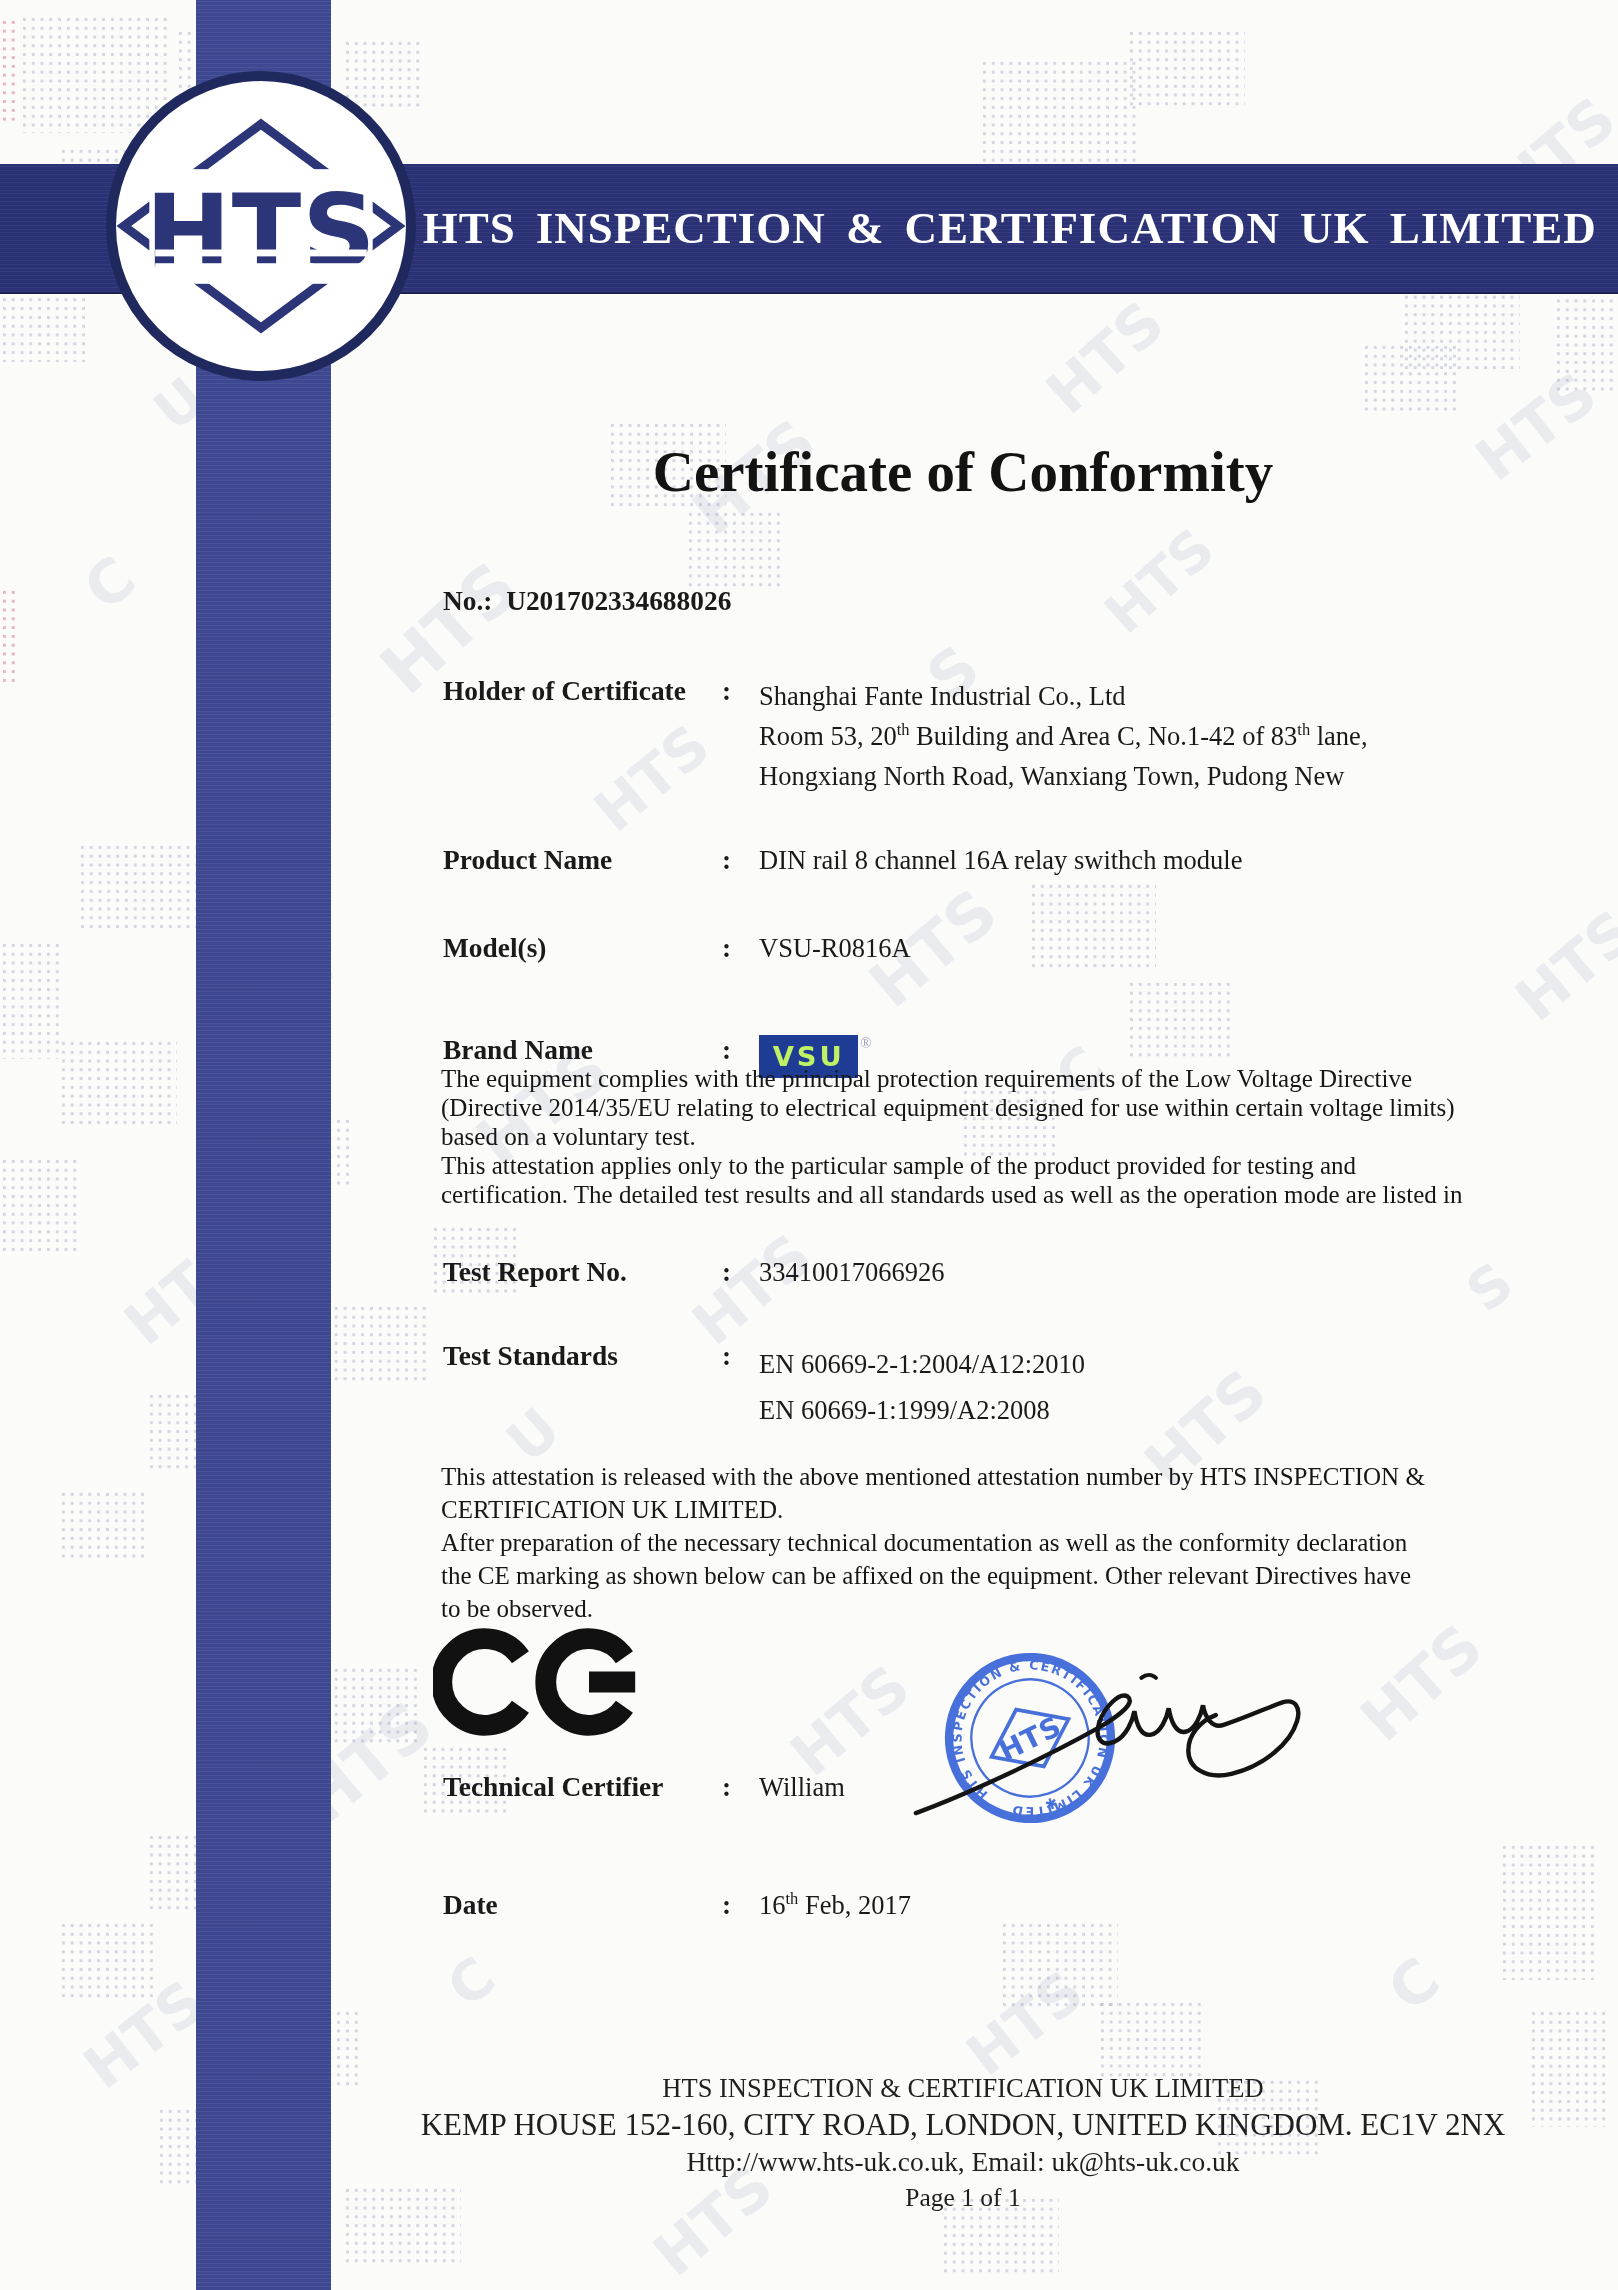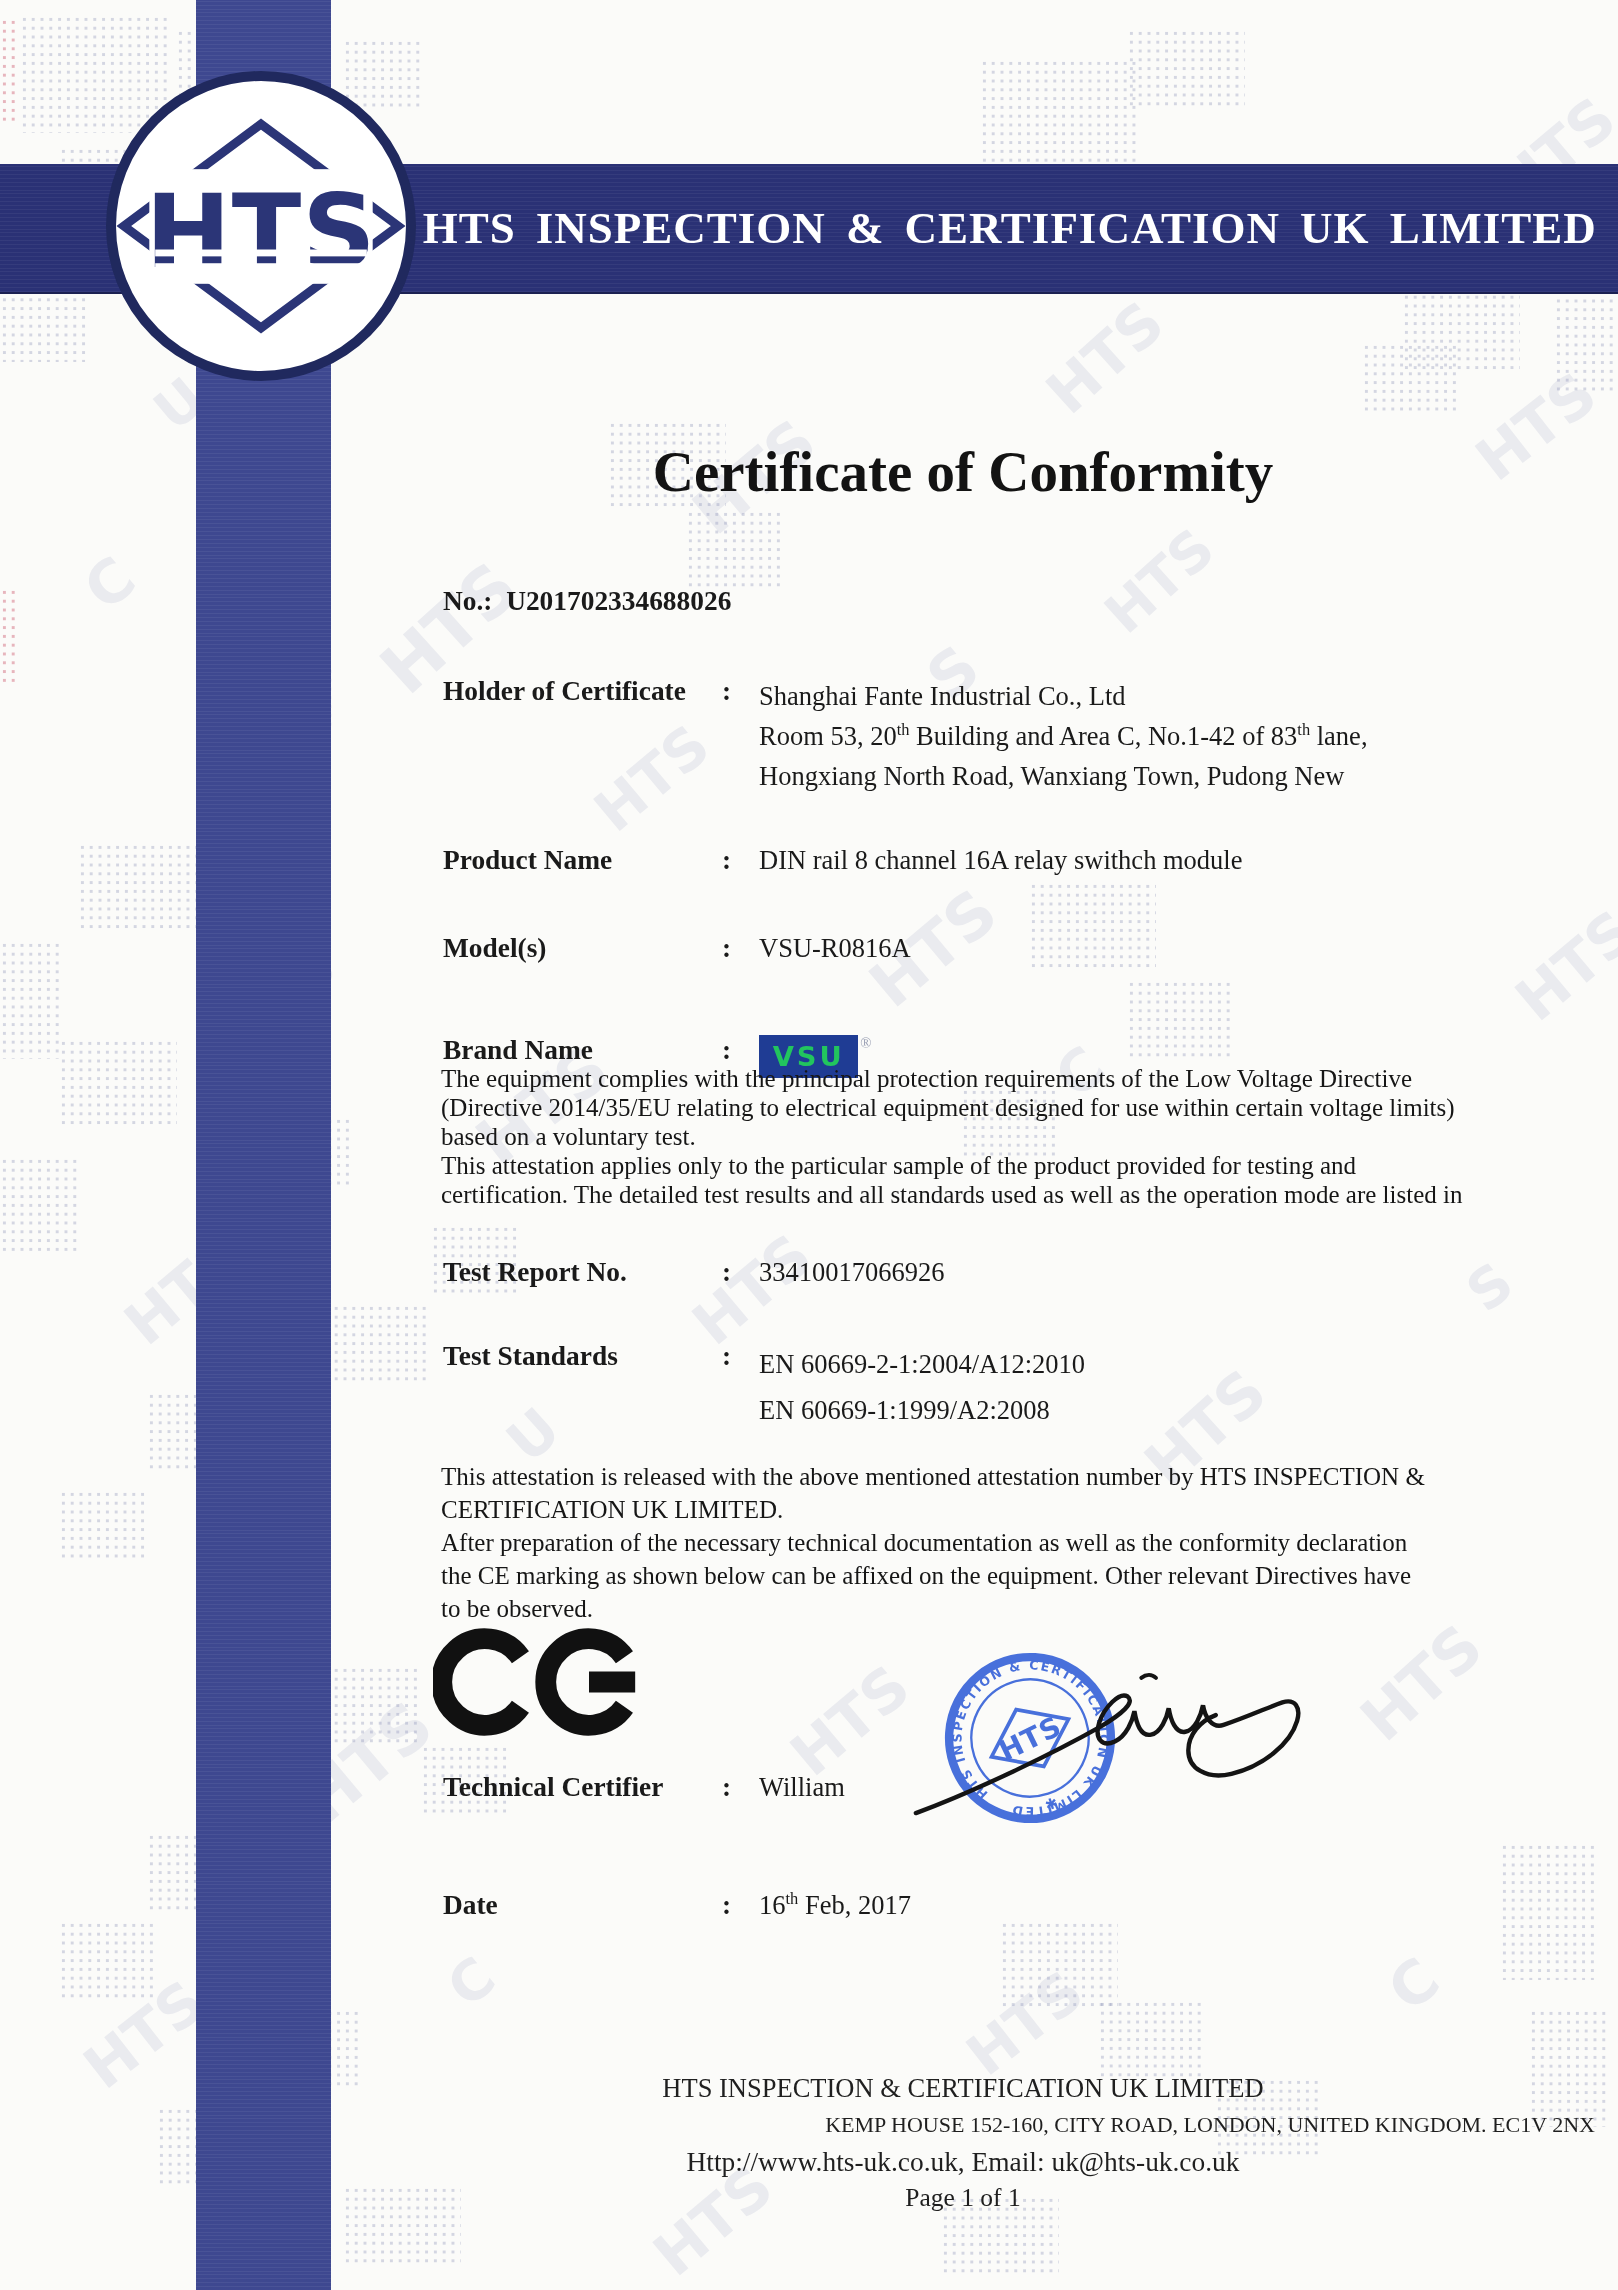--- a/index.html
+++ b/index.html
@@ -31,30 +31,30 @@
   .row{position:absolute;left:443px;display:flex;align-items:flex-start;white-space:nowrap;}
   .lab{font-weight:700;font-size:27.4px;width:279px;flex:none;}
   .colon{font-weight:700;font-size:27.4px;width:37px;flex:none;}
   .val{font-size:26.5px;}
   .val .line{line-height:40px;}
   sup.th{font-size:0.62em;vertical-align:super;line-height:0;}
   .no-row{position:absolute;left:443px;top:586px;font-weight:700;font-size:27.4px;white-space:nowrap;}
   .no-row .no-val{margin-left:13.7px;}
   .para{position:absolute;left:441px;width:1059px;font-size:25px;color:#161616;}
   .para .pline{white-space:nowrap;}
-  .vsu-box{display:inline-block;background:#1f3c94;color:#22c55e;font-family:"DejaVu Sans",sans-serif;
+  .vsu-box{display:inline-block;background:#1f3c94;color:#bef264;font-family:"DejaVu Sans",sans-serif;
            font-weight:800;font-size:27.4px;letter-spacing:2.9px;line-height:43px;height:43px;padding:0 13.7px;
            vertical-align:middle;}
   .reg{color:#9aa0b4;font-size:14.7px;vertical-align:top;margin-left:2px;}
   .ce-wrap{position:absolute;left:433px;top:1625px;}
   .stamp-wrap{position:absolute;left:937px;top:1645px;opacity:.93;}
   .sig-wrap{position:absolute;left:910px;top:1666px;z-index:5;}
   .footer{position:absolute;left:331px;width:1264px;top:2070px;text-align:center;color:#1f1f1f;}
   .footer .f1{font-size:26.5px;line-height:36px;}
-  .footer .f2{font-size:22px;line-height:38px;text-align:right;}
+  .footer .f2{font-size:31px;line-height:38px;}
   .footer .f3{font-size:27.4px;line-height:36px;}
   .footer .f4{font-size:25.5px;line-height:35px;}
 </style>
 </head>
 <body>
 
 <div class="page">
 
   <div class="wm-layer" id="wm">
       <div class="dots" style="left: 19.6px; top: 14.7px; width: 147px; height: 118px;"></div>

